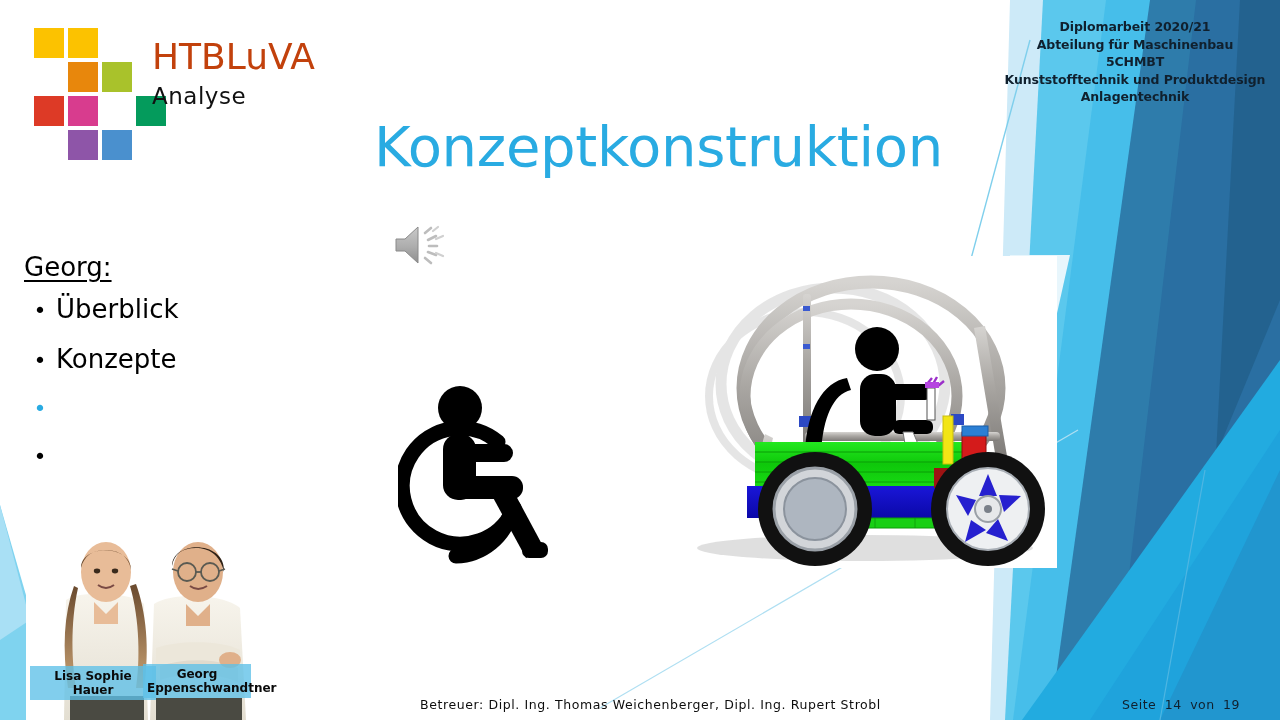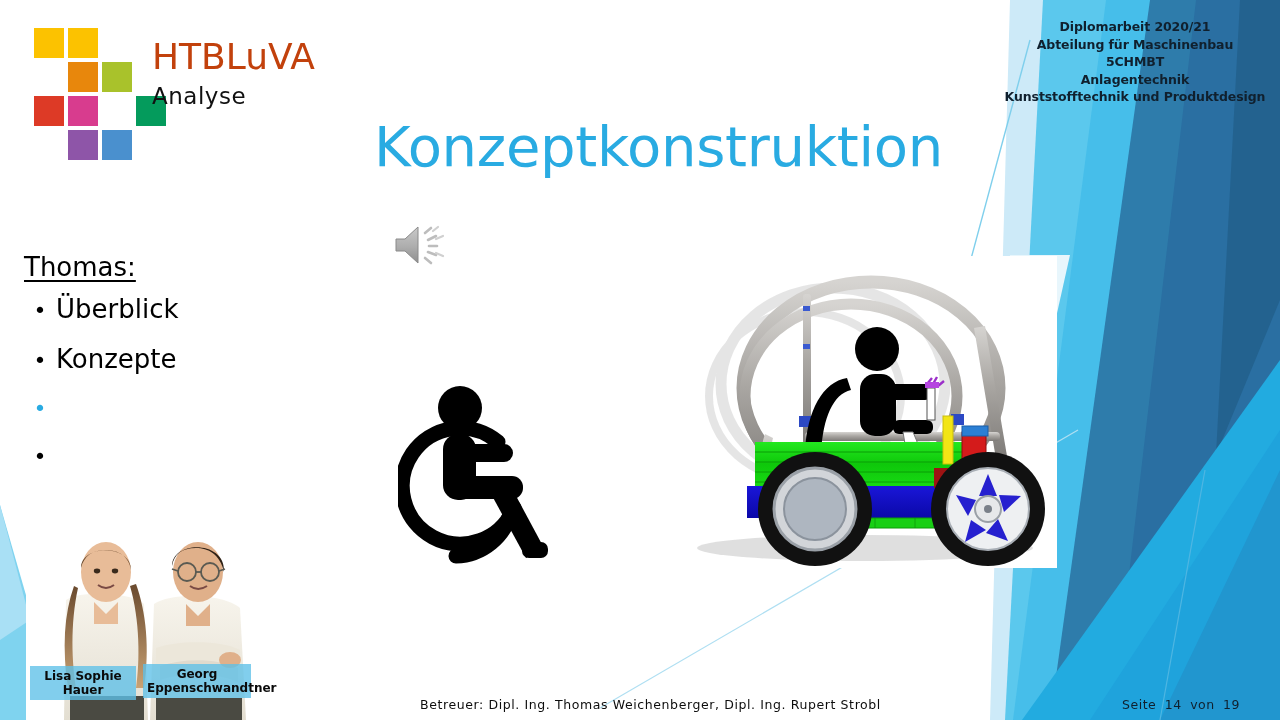--- a/index.html
+++ b/index.html
@@ -87,21 +87,21 @@
   #team-photos { position:absolute; left:26px; top:528px; width:252px; height:192px; overflow:hidden; }
   .name-tag {
     position:absolute;
     background:rgba(93,192,232,0.78);
     color:#0a0a0a;
     font-family:"DejaVu Sans", sans-serif;
     font-size:12px; font-weight:bold;
     line-height:14px; text-align:center;
     padding:3px 4px;
   }
-  #name-tag-1 { left:30px; top:666px; width:106px; }
+  #name-tag-1 { left:30px; top:666px; width:126px; }
   #name-tag-2 { left:143px; top:664px; width:108px; }
 
   
   #footer-supervisors {
     position:absolute; left:420px; top:697px;
     font-family:"DejaVu Sans", sans-serif;
     font-size:12.5px; color:#0d0d0d; letter-spacing:0.6px;
     white-space:nowrap;
   }
   #page-indicator {
@@ -155,28 +155,28 @@
     <div id="logo-wordmark">
       <div id="logo-title">HTBLuVA</div>
       <div id="logo-sub">Analyse</div>
     </div>
   </div>
 
   <div id="header-block">
     <div>Diplomarbeit 2020/21</div>
     <div>Abteilung für Maschinenbau</div>
     <div>5CHMBT</div>
+    <div>Kunststofftechnik und Produktdesign</div>
     <div>Anlagentechnik</div>
-    <div>Kunststofftechnik und Produktdesign</div>
   </div>
 
   <div id="slide-title" style="color: rgb(41, 171, 226);">Konzeptkonstruktion</div>
 
   <div id="agenda">
-    <div id="agenda-heading">Thomas:</div>
+    <div id="agenda-heading">Georg:</div>
 
     <div class="agenda-item">
       <span class="agenda-bullet">•</span>
       <span class="agenda-label">Überblick</span>
     </div>
 
     <div class="agenda-item">
       <span class="agenda-bullet">•</span>
       <span class="agenda-label">Konzepte</span>
     </div>

